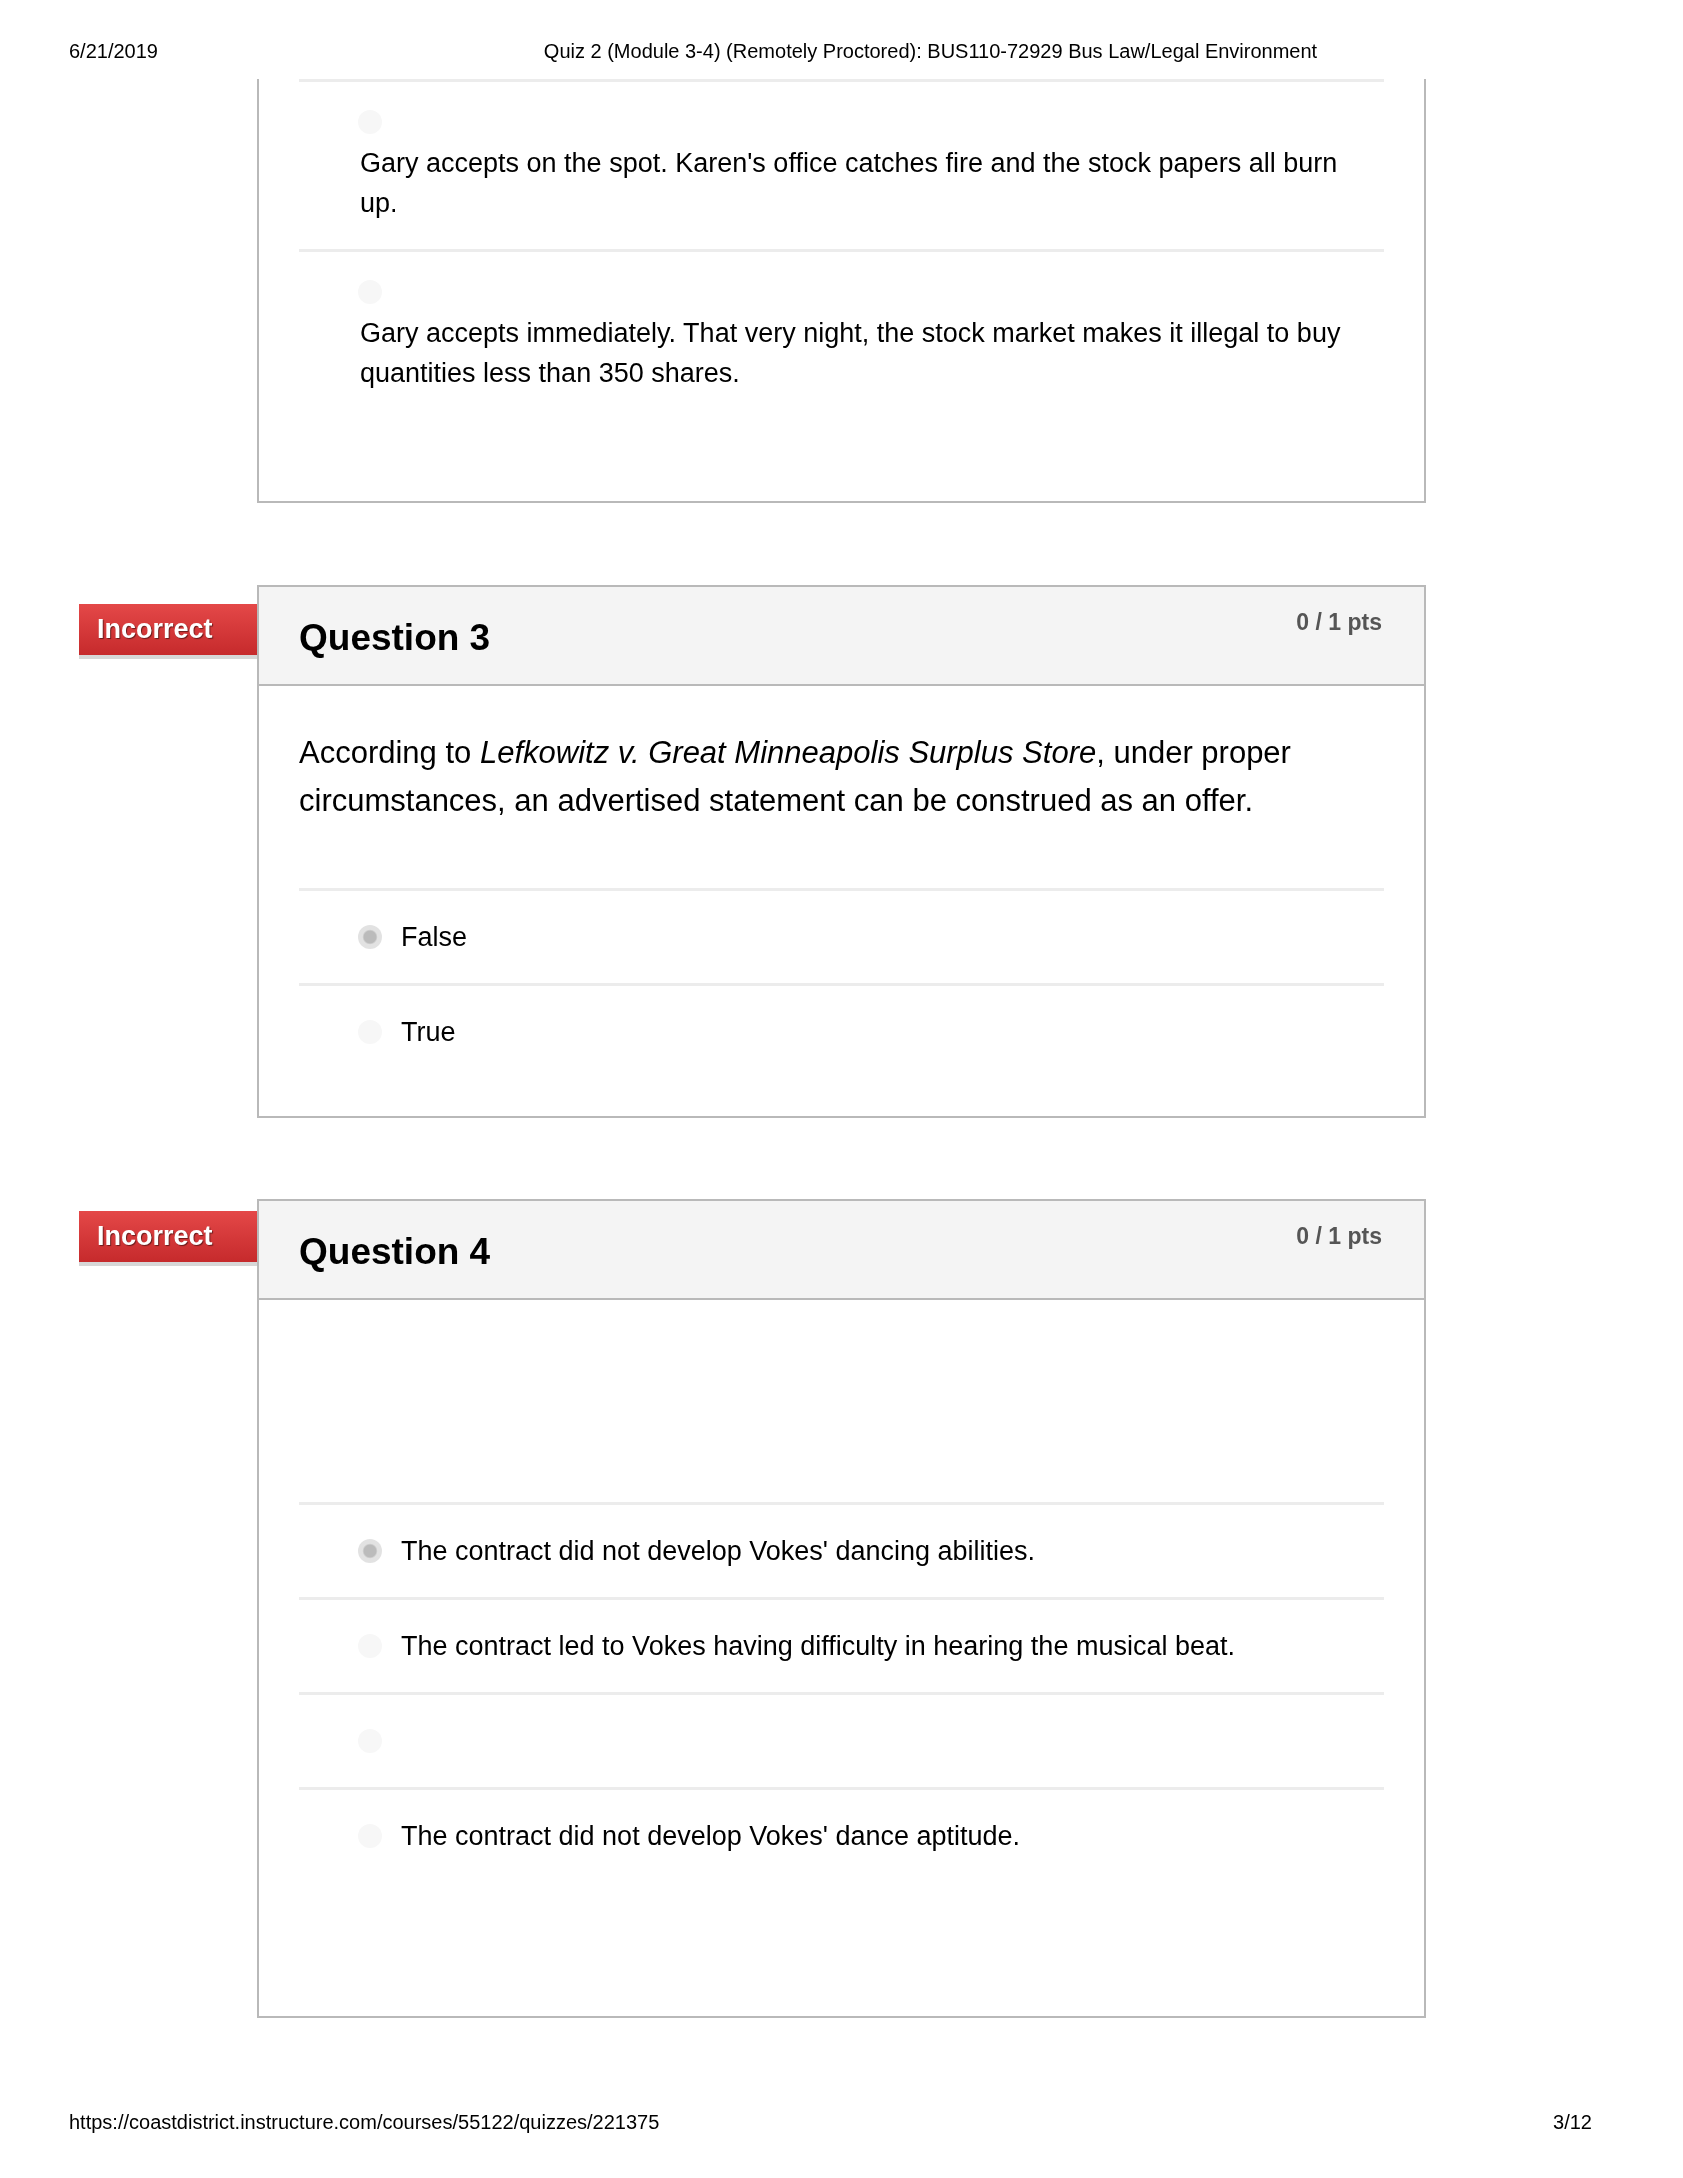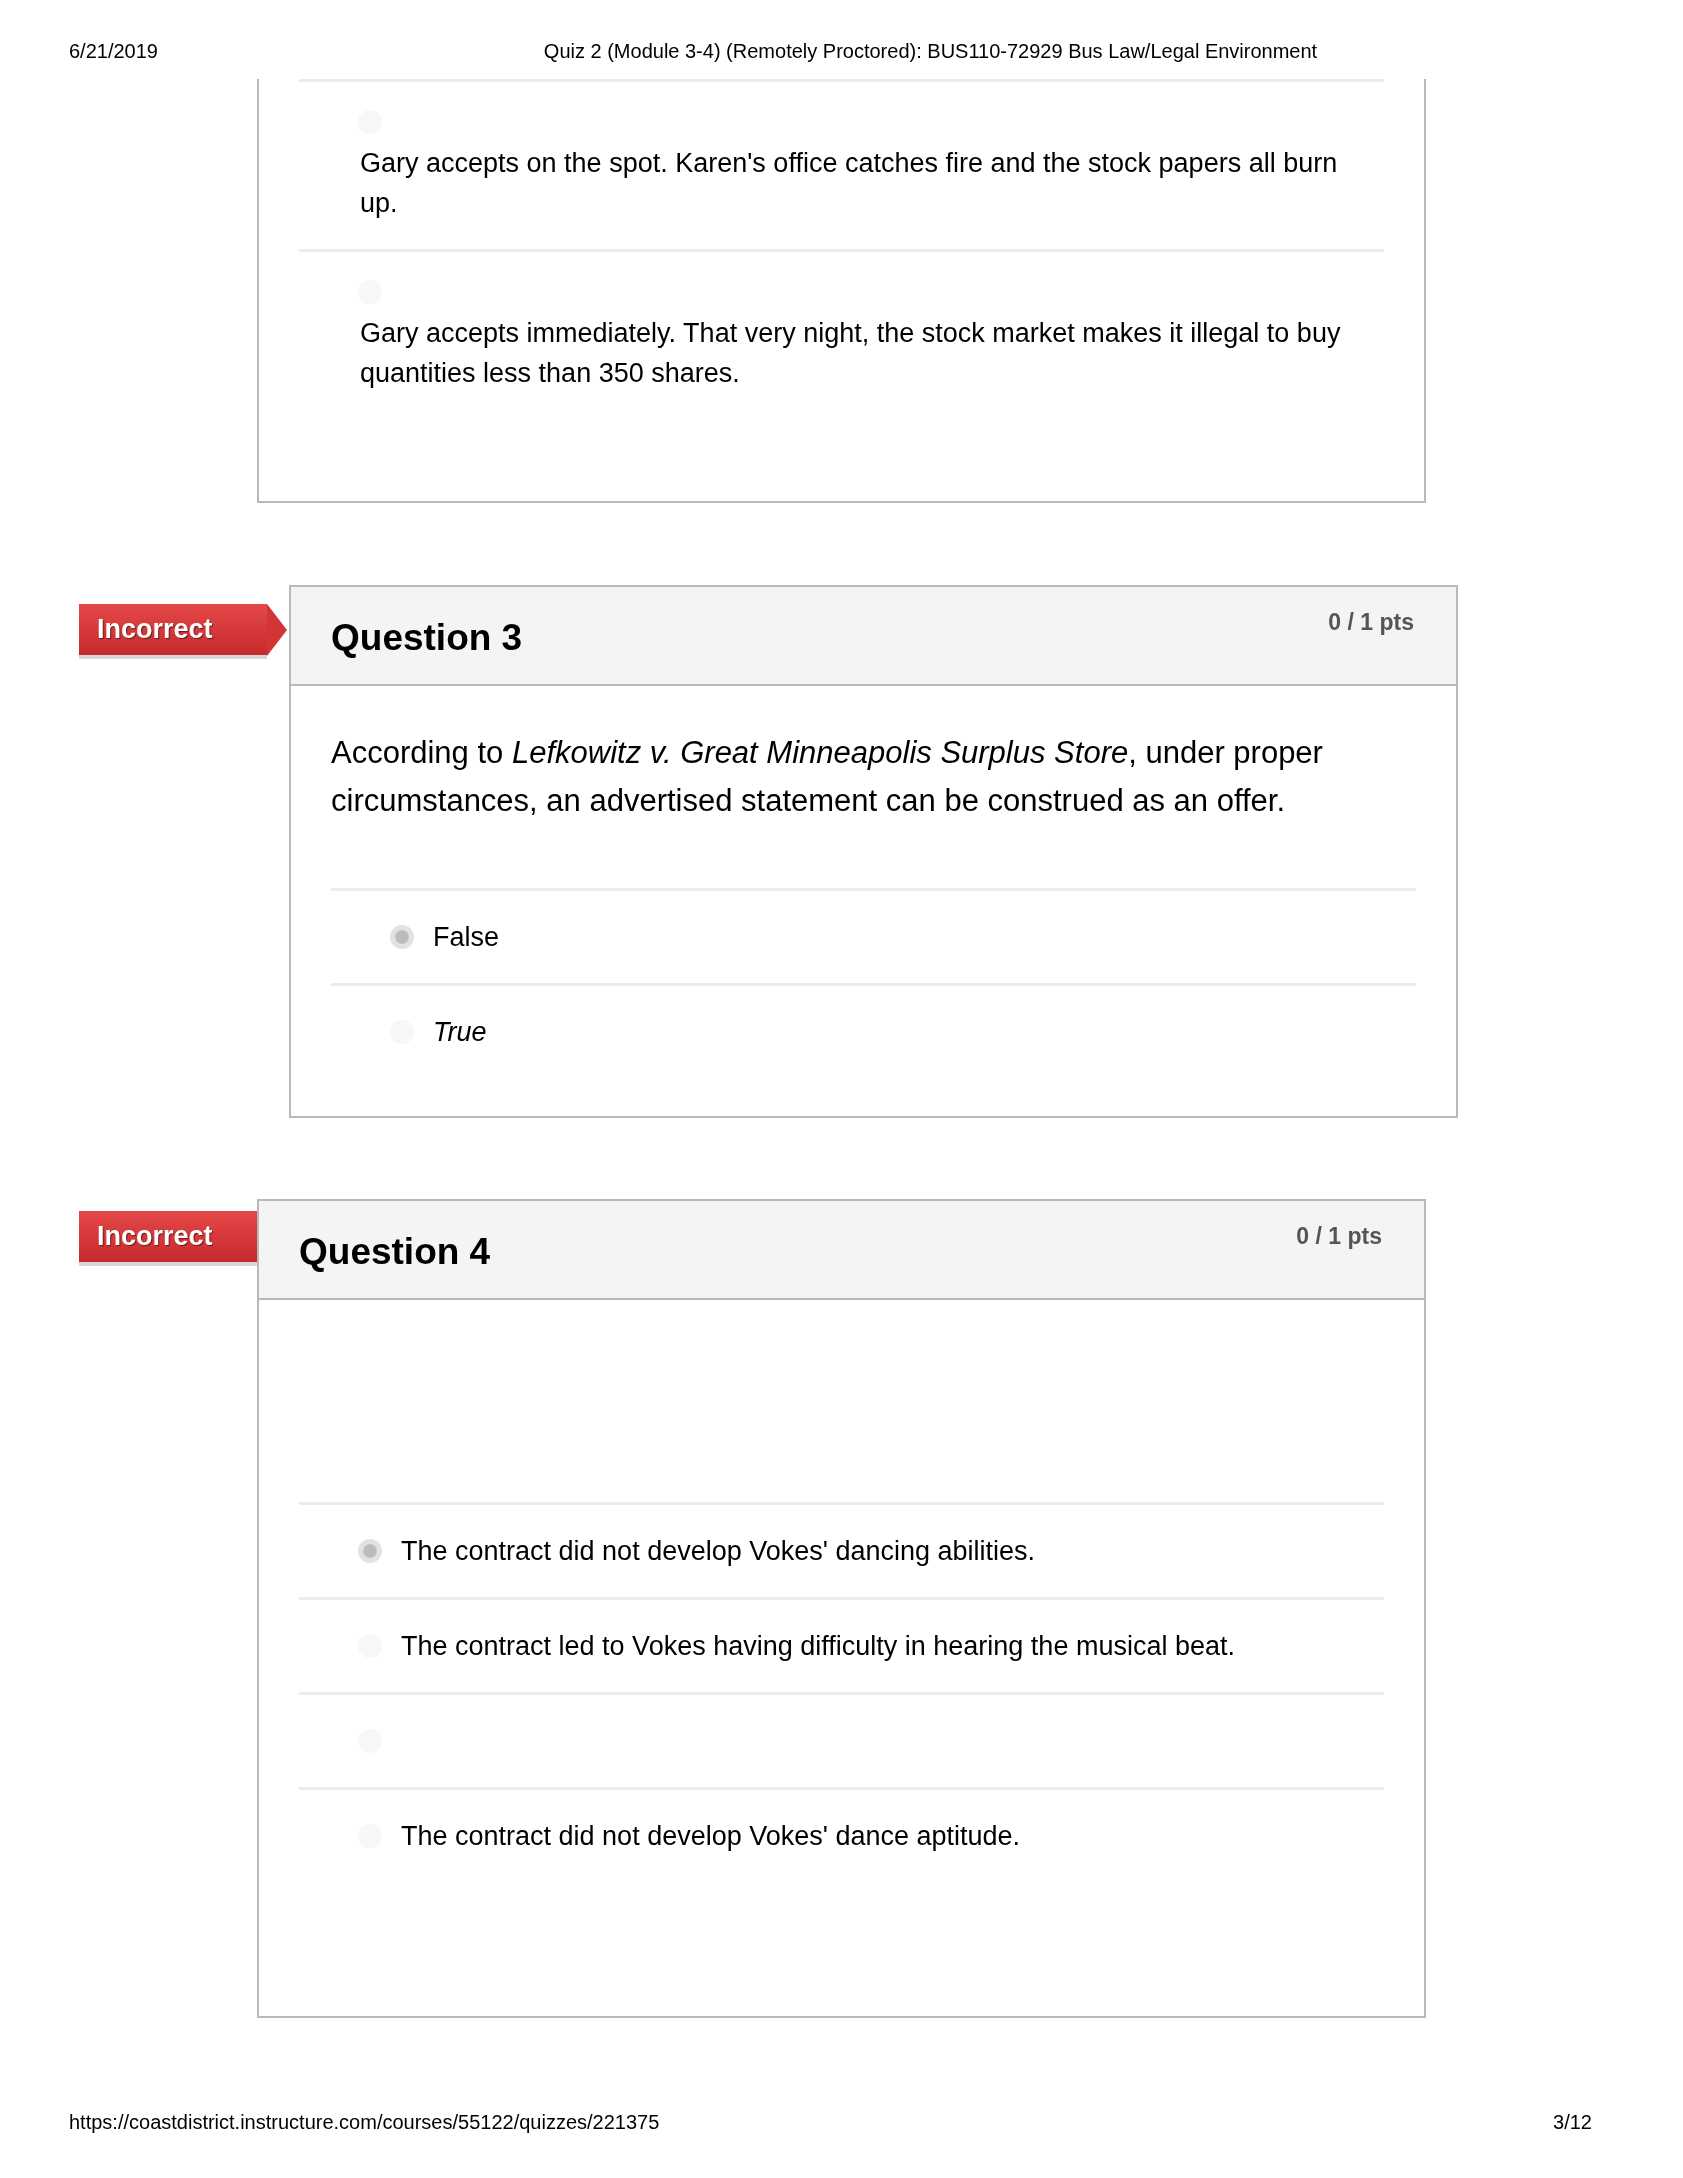--- a/index.html
+++ b/index.html
@@ -66,34 +66,34 @@
     <div class="answer block" style="height:170px;">
       <span class="radio"></span>
       <span class="label">Gary accepts immediately. That very night, the stock market makes it illegal to buy quantities less than 350 shares.</span>
     </div>
   </div>
 </div>
 
 <div class="banner" style="top:604px;">
   <span>Incorrect</span>
 </div>
-<div class="card" style="top:585px; height:533px;margin-left:32px;">
+<div class="card" style="top:585px; height:533px;">
   <div class="card-header">
     <span class="q-title">Question 3</span>
     <span class="q-pts">0 / 1 pts</span>
   </div>
   <div class="q-text" style="top:142px;">
     <span>According to </span><i>Lefkowitz v. Great Minneapolis Surplus Store</i><span>, under proper circumstances, an advertised statement can be construed as an offer.</span>
   </div>
   <div class="answers" style="top:301px;">
     <div class="answer" style="height:95px;">
       <span class="radio selected" style="top:34px;"></span>
       <span class="label" style="top:31px;">False</span>
     </div>
-    <div class="answer" style="height:95px;font-style:italic;">
+    <div class="answer" style="height:95px;">
       <span class="radio" style="top:34px;"></span>
       <span class="label" style="top:31px;">True</span>
     </div>
   </div>
 </div>
 
 <div class="banner" style="top:1211px;">
   <span>Incorrect</span>
 </div>
 <div class="card" style="top:1199px; height:819px;">

